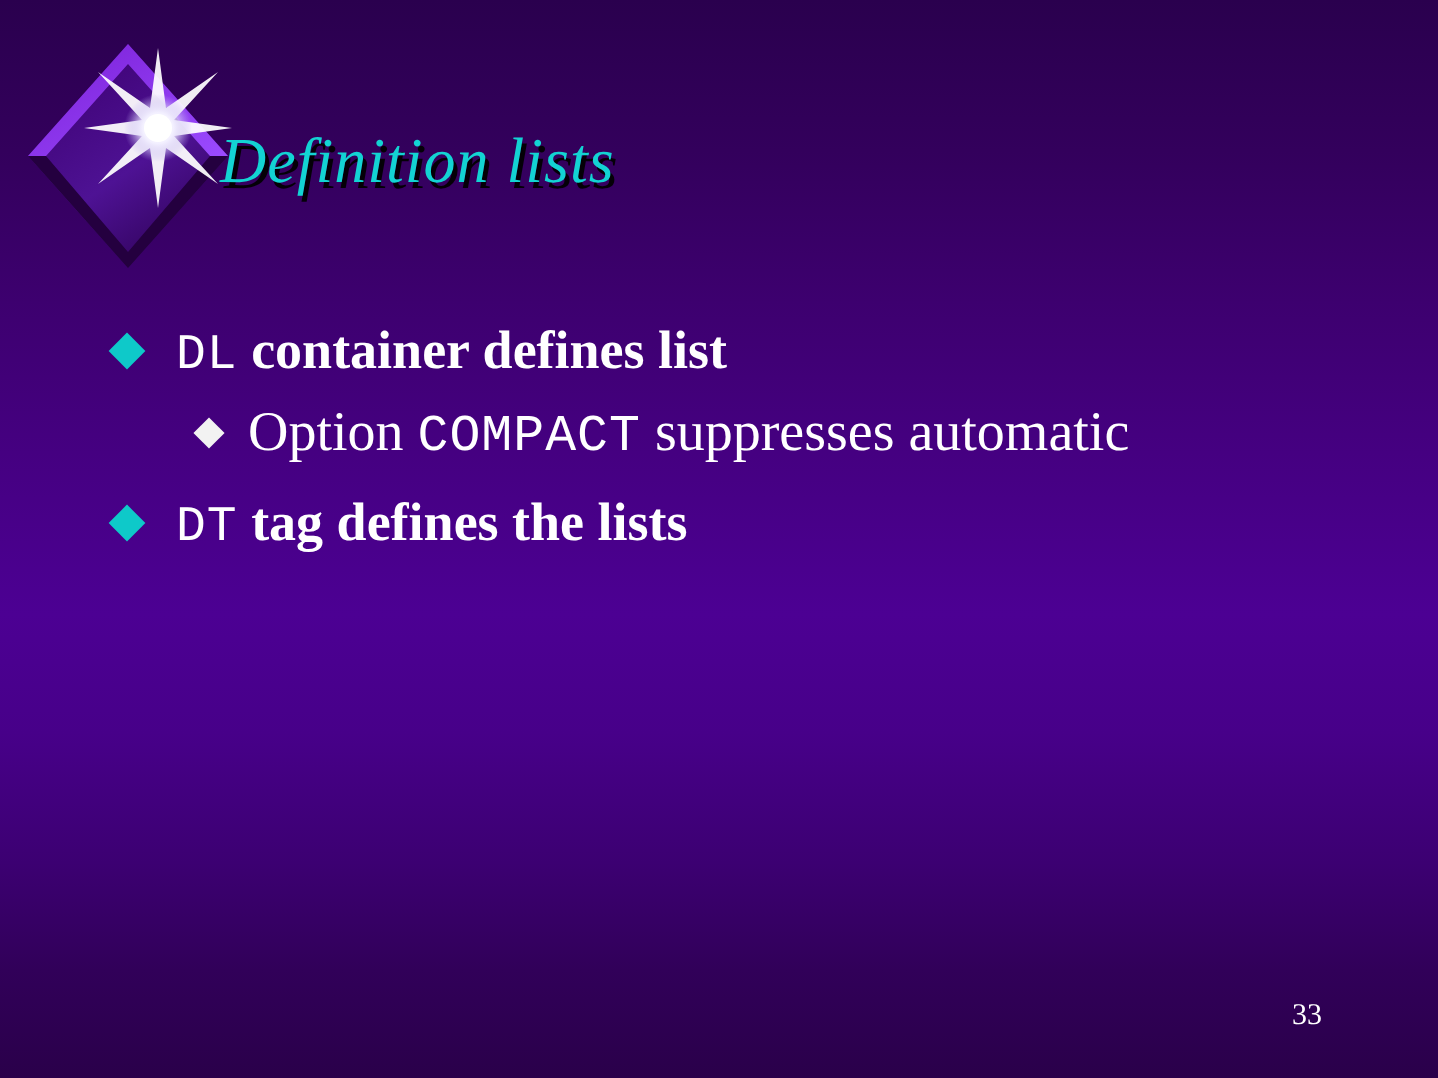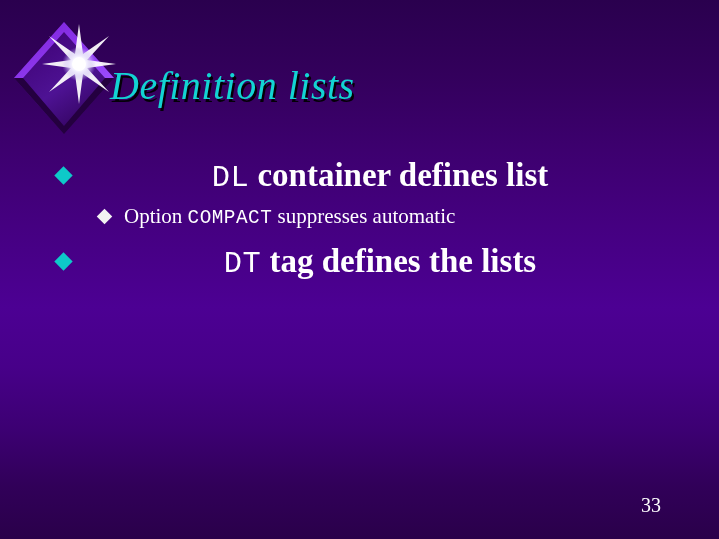--- a/index.html
+++ b/index.html
@@ -33,66 +33,65 @@
     width: 112px;
     height: 128px;
   }
   #logo svg { display: block; }
 
   
   #title {
     position: absolute;
     left: 110px;
     top: 62px;
-    font-size: 40px;
+    font-size: 32px;
     font-style: italic;
     font-weight: normal;
     color: #13d3d3;
     letter-spacing: 0.5px;
     white-space: nowrap;
     text-shadow: 2px 3px 0 rgba(0,0,0,0.92);
   }
 
   
   #body {
     position: absolute;
     left: 52px;
     top: 158px;
     width: 620px;
   }
 
   .l1 {
     position: relative;
     padding-left: 36px;
     color: #ffffff;
-    font-size: 33px;
+    font-size: 27px;
     font-weight: bold;
     line-height: 34px;
     margin-bottom: 4px;
     white-space: nowrap;
-    text-align: center;
   }
   .l1 .bullet {
     position: absolute;
     left: 5px;
     top: 11px;
     width: 13px;
     height: 13px;
     background: #0ec9c9;
     transform: rotate(45deg);
   }
 
   .sub {
     margin: 6px 0 10px 0;
   }
   .l2 {
     position: relative;
     padding-left: 72px;
     color: #ffffff;
-    font-size: 21px;
+    font-size: 28px;
     font-weight: normal;
     line-height: 31px;
   }
   .l2 .bullet2 {
     position: absolute;
     left: 47px;
     top: 10px;
     width: 11px;
     height: 11px;
     background: #f2f2f2;
@@ -112,21 +111,21 @@
     font-size: 0.92em;
     letter-spacing: 0.5px;
   }
 
   
   #pagenum {
     position: absolute;
     right: 58px;
     bottom: 22px;
     color: #ffffff;
-    font-size: 20px;
+    font-size: 15px;
     font-family: "Liberation Serif", "DejaVu Serif", serif;
   }
 </style>
 </head>
 <body>
 
 <div id="slide">
 
   <div id="logo">
     <svg width="112" height="128" viewBox="0 0 112 128" xmlns="http://www.w3.org/2000/svg">

